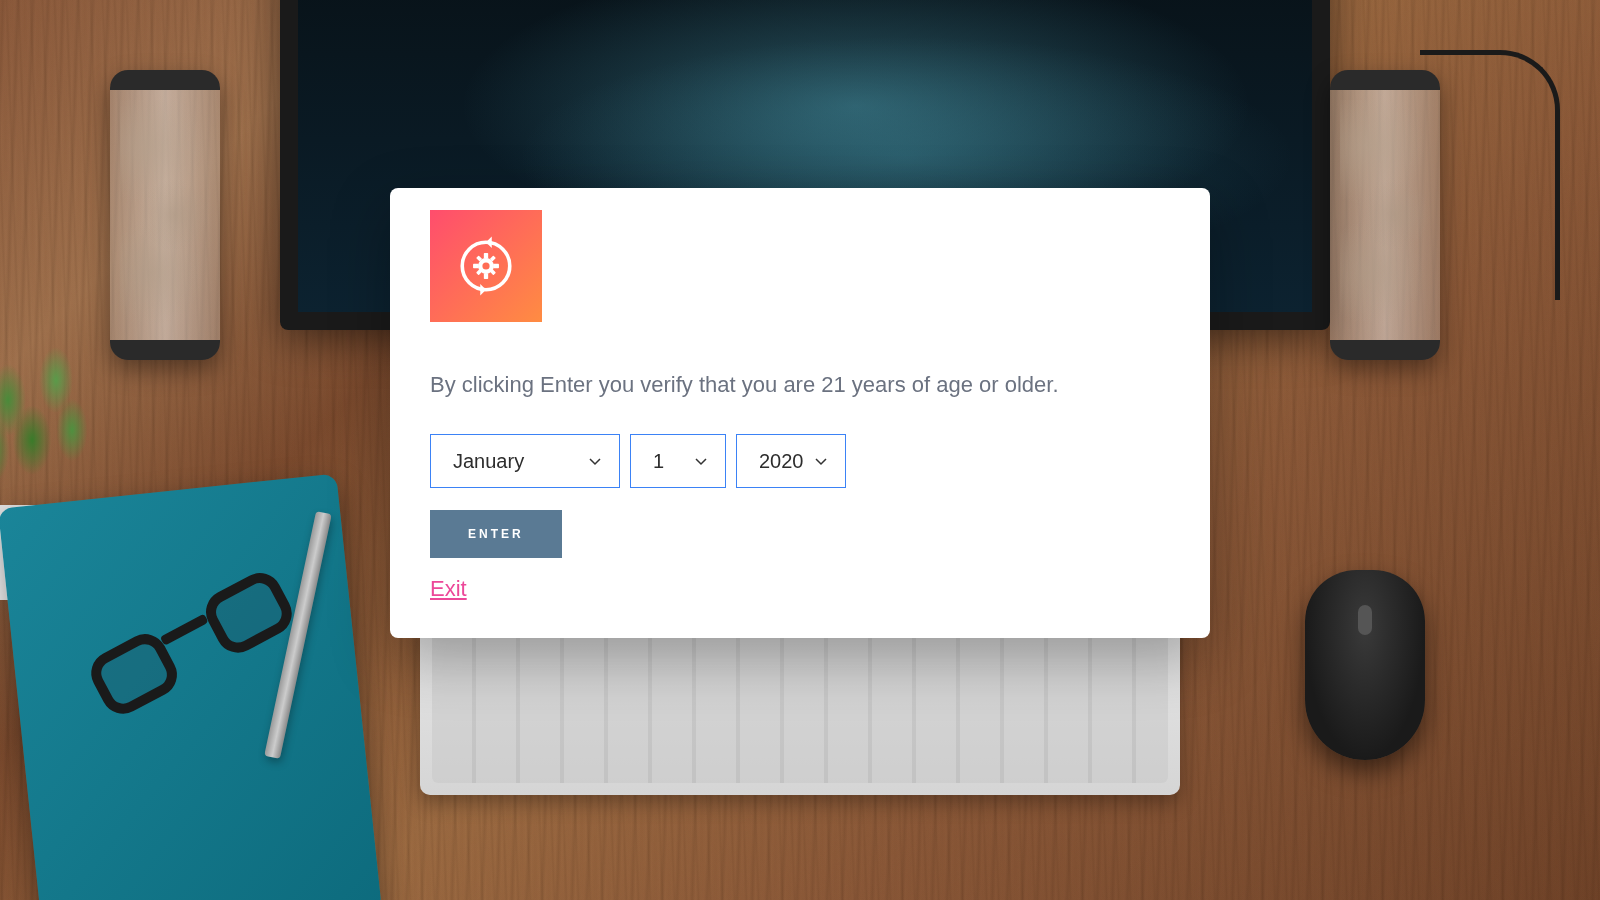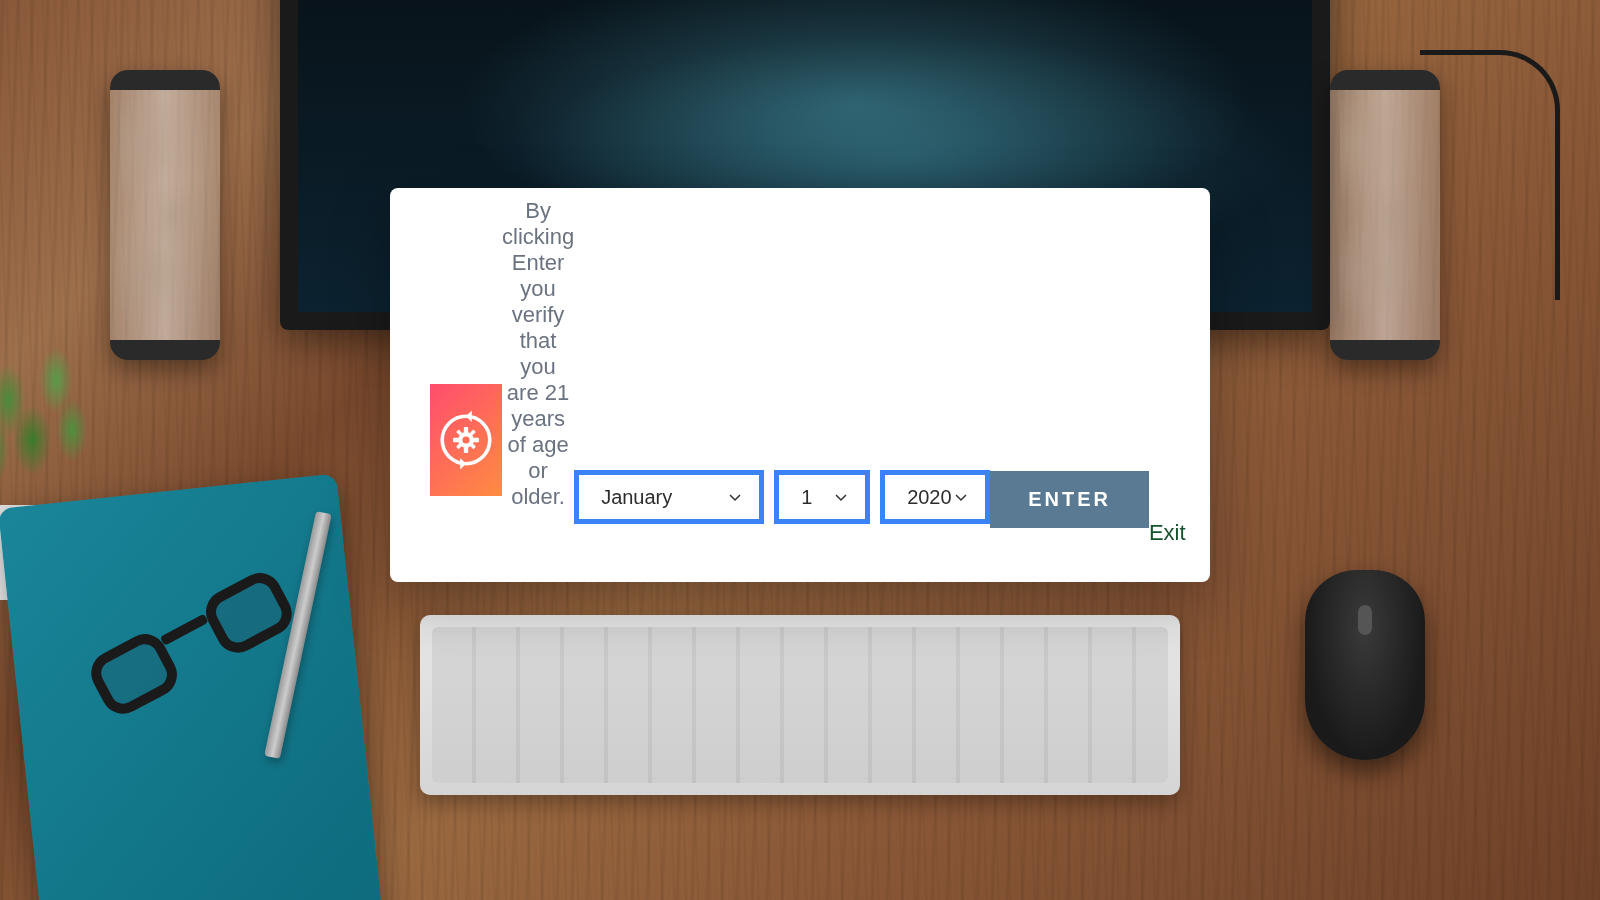--- a/index.html
+++ b/index.html
@@ -244,23 +244,24 @@
     
     .modal {
       position: absolute;
       top: 188px;
       left: 50%;
       transform: translateX(-50%);
       width: 820px;
       background: #ffffff;
       border-radius: 8px;
       box-shadow: 0 20px 60px rgba(0,0,0,0.3);
-      padding: 10px 40px 36px;
+      padding: 22px 40px 36px;
       display: flex;
-      align-items: flex-end;
+      flex-direction: column;
+      align-items: flex-start;
       z-index: 10;
     }
     
     .logo-box {
       width: 112px;
       height: 112px;
       background: linear-gradient(135deg, #ff4d6d 0%, #ff8c42 100%);
       display: flex;
       align-items: center;
       justify-content: center;
@@ -281,21 +282,21 @@
     }
     
     .date-selects {
       display: flex;
       gap: 10px;
       margin-bottom: 22px;
     }
     
     .select-wrapper {
       position: relative;
-      border: 5px solid #3b82f6;
+      border: 1px solid #3b82f6;
       background: #fff;
       height: 54px;
       display: flex;
       align-items: center;
       padding: 0 44px 0 22px;
       font-size: 20px;
       color: #2d2d2d;
       cursor: pointer;
     }
     
@@ -309,35 +310,36 @@
       top: 50%;
       transform: translateY(-50%);
       pointer-events: none;
     }
     
     .enter-btn {
       background: #5a7a94;
       color: #fff;
       border: none;
       padding: 17px 38px;
-      font-size: 20px;
+      font-size: 12px;
       font-weight: 600;
       letter-spacing: 3px;
       cursor: pointer;
       margin-bottom: 18px;
       font-family: inherit;
     }
     
     .exit-link {
       font-size: 22px;
-      color: #14532d;
+      color: #ec4899;
       cursor: pointer;
       background: none;
       border: none;
       font-family: inherit;
+      text-decoration: underline;
     }
   </style>
 </head>
 <body>
 
 <div class="background">
   <div class="wood-texture"></div>
   <div class="monitor">
     <div class="monitor-screen"></div>
   </div>

